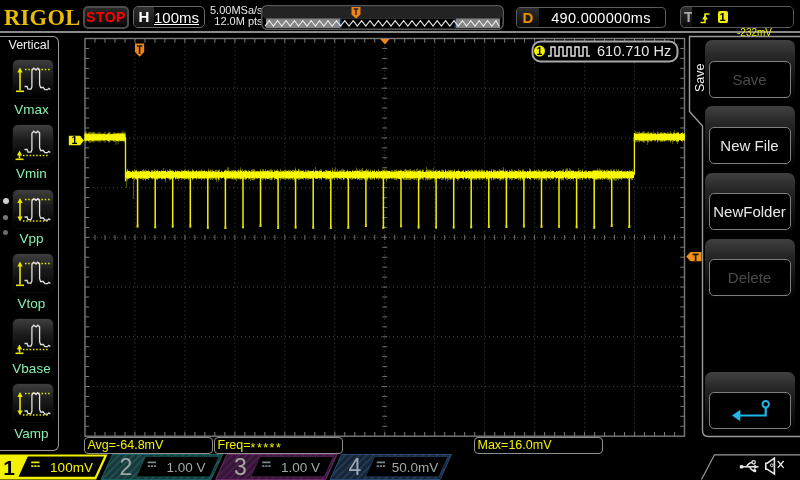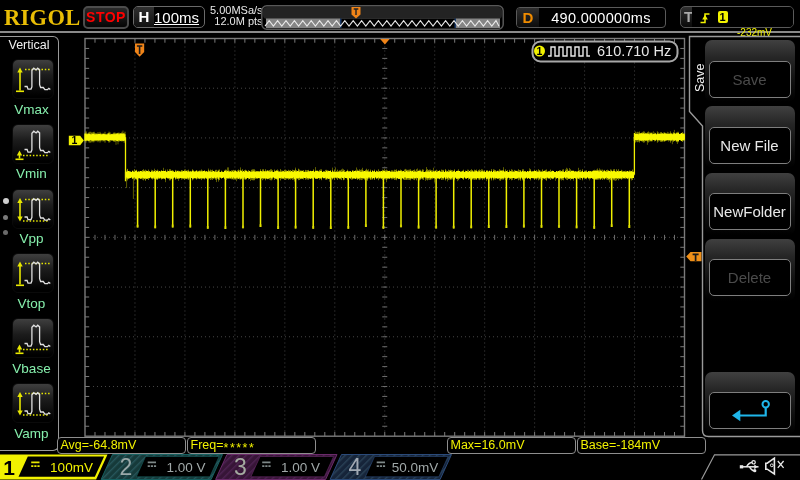--- a/index.html
+++ b/index.html
@@ -46,21 +46,21 @@
   
   #savetab{left:686px;top:64px;width:28px;height:28px;color:#f0f0f0;font-size:12.5px;
         transform:rotate(-90deg);transform-origin:center;text-align:center;line-height:28px;}
   .rbtn{left:705px;width:90px;height:62px;border-radius:7px;
         background:linear-gradient(#404040,#262626 28%,#0e0e0e 70%,#000);}
   .rbtn .inner{position:absolute;left:3.5px;top:20.5px;width:80px;height:35px;border:1.5px solid #7e7e7e;
         border-radius:5px;background:#000;color:#e8e8e8;font-size:15px;text-align:center;line-height:35px;}
   .rbtn .inner.dis{color:#4b4b4b;}
   
   .mbox{top:437px;width:124px;height:14.5px;border:1.2px solid #8e8e8e;border-radius:4px;
-        background:#000;color:#f2f200;font-size:12.5px;line-height:14.5px;padding-left:3px;}
+        background:#000;color:#f2f200;font-size:12.5px;line-height:14.5px;padding-left:3px;margin-left:27px;}
   
   svg{display:block;}
 </style>
 </head>
 <body>
 <div id="scope">
 
   <svg class="abs" id="grat" style="left:0;top:0" width="800" height="480" viewBox="0 0 800 480">
     <path d="M134.96 38.50V436.20M184.92 38.50V436.20M234.88 38.50V436.20M284.83 38.50V436.20M334.79 38.50V436.20M384.75 38.50V436.20M434.71 38.50V436.20M484.67 38.50V436.20M534.62 38.50V436.20M584.58 38.50V436.20M634.54 38.50V436.20M85.00 88.21H684.50M85.00 137.93H684.50M85.00 187.64H684.50M85.00 237.35H684.50M85.00 287.06H684.50M85.00 336.77H684.50M85.00 386.49H684.50" stroke="#464646" stroke-width="1" stroke-dasharray="1 3" fill="none"></path>
 <rect x="85.00" y="38.50" width="599.50" height="397.70" fill="none" stroke="#7a7a7a" stroke-width="1.4"></rect>
@@ -213,21 +213,20 @@
           <circle cx="55.7" cy="11.3" r="3.2" fill="none" stroke="#1fb6ea" stroke-width="2"></circle>
           <path d="M55.7 14.5 v8 h-26.5" fill="none" stroke="#1fb6ea" stroke-width="2.2"></path>
           <path d="M30.3 16.8 l-8.3 5.7 l8.3 5.7 Z" fill="#1fb6ea"></path>
         </svg>
       </div>
     </div>
 
   <div class="abs mbox" style="left:56.5px">Avg=-64.8mV</div>
   <div class="abs mbox" style="left:186.5px">Freq=<span style="position:relative;top:3.2px;letter-spacing:1.5px">*****</span></div>
   <div class="abs mbox" style="left:446.5px">Max=16.0mV</div>
-  <div class="abs mbox" style="left:576.5px">Base=-184mV</div>
 
   <svg class="abs" style="left:0;top:453px" width="800" height="27" viewBox="0 0 800 27">
     <defs>
 <pattern id="h2" width="5" height="5" patternUnits="userSpaceOnUse" patternTransform="rotate(45)">
   <rect width="5" height="5" fill="#163a3a"></rect>
           <rect width="1.4" height="5" fill="#27555a"></rect>
         </pattern>
 <pattern id="h3" width="5" height="5" patternUnits="userSpaceOnUse" patternTransform="rotate(45)">
   <rect width="5" height="5" fill="#371537"></rect>
           <rect width="1.4" height="5" fill="#4d2251"></rect>

